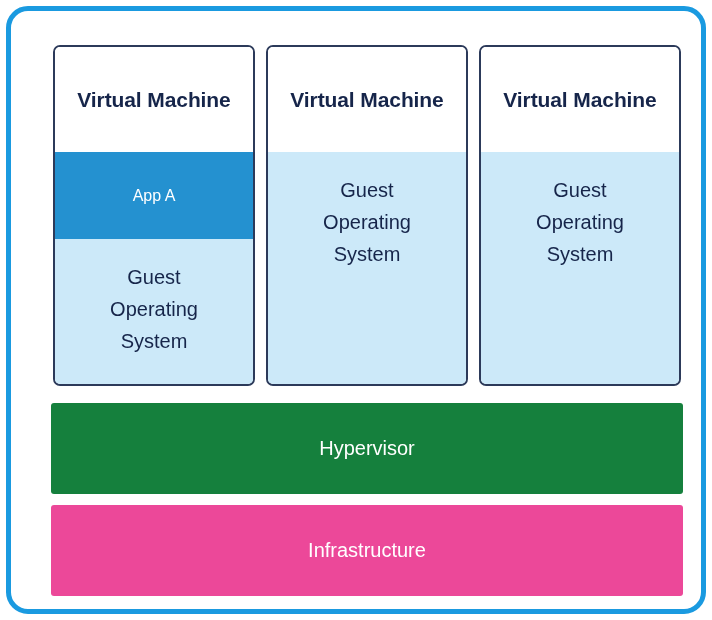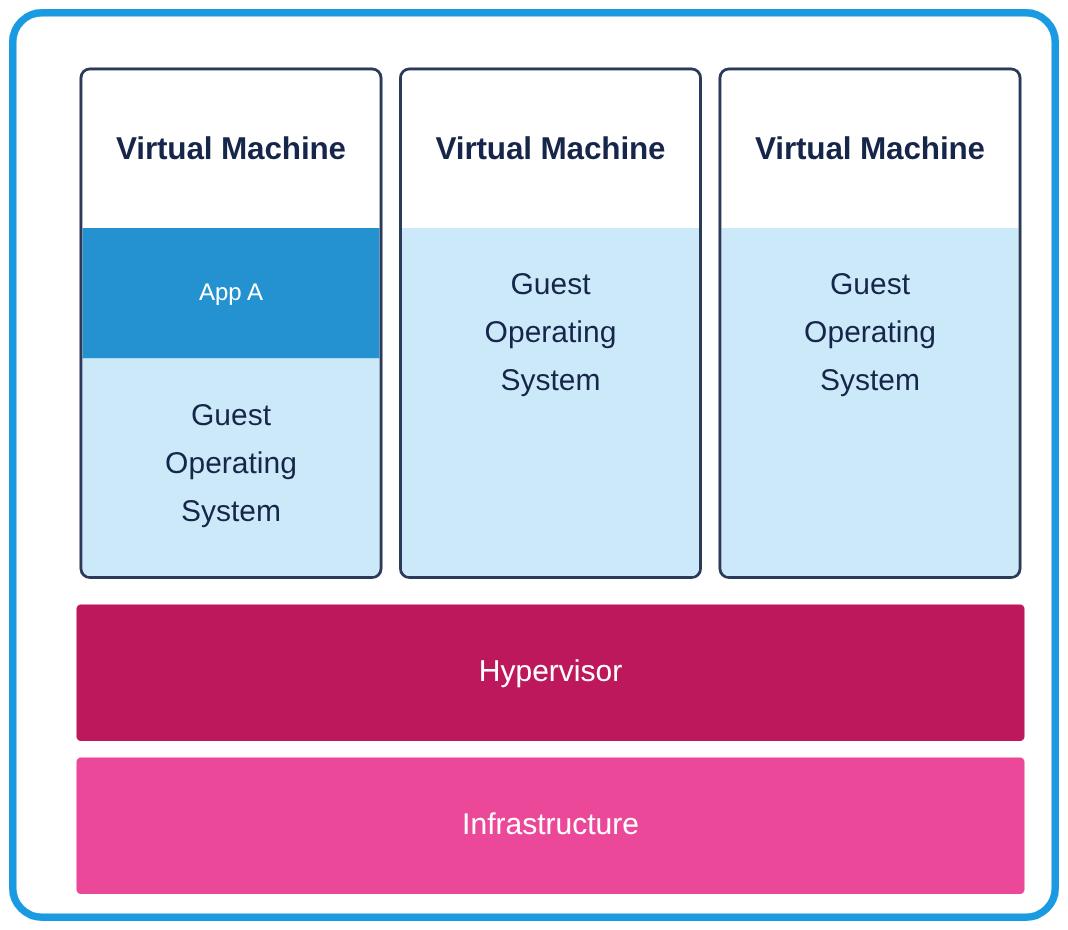--- a/index.html
+++ b/index.html
@@ -115,21 +115,21 @@
     width: 632px;
     height: 91px;
     border-radius: 3px;
     display: flex;
     align-items: center;
     justify-content: center;
   }
 
   #hypervisor-bar {
     top: 392px;
-    background: #be185d;
+    background: #15803d;
     text-align: right;
   }
 
   #infrastructure-bar {
     top: 494px;
     background: #ec4899;
   }
 
   .layer-label {
     font-size: 20px;

